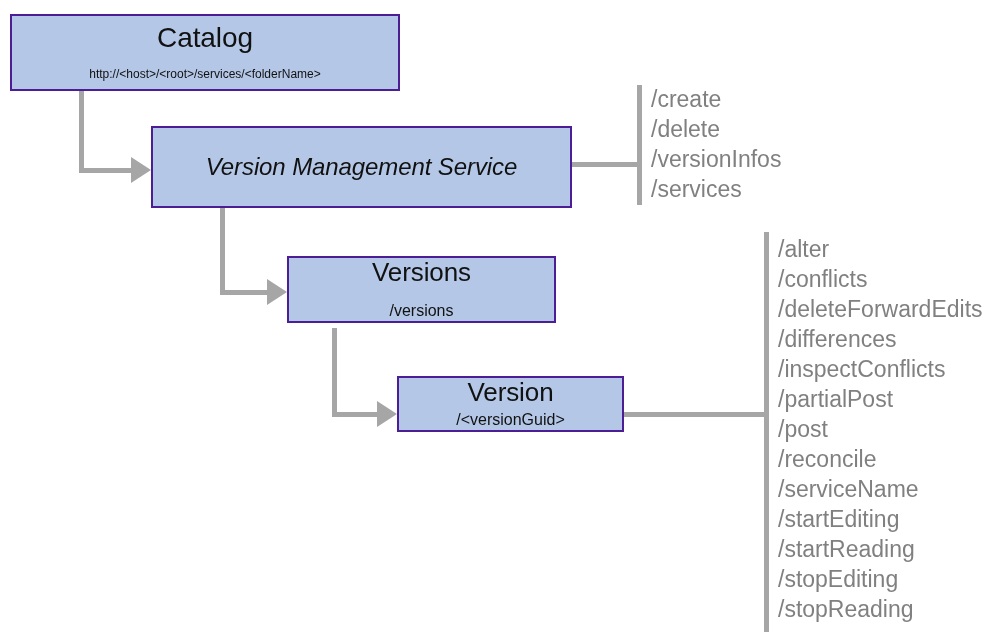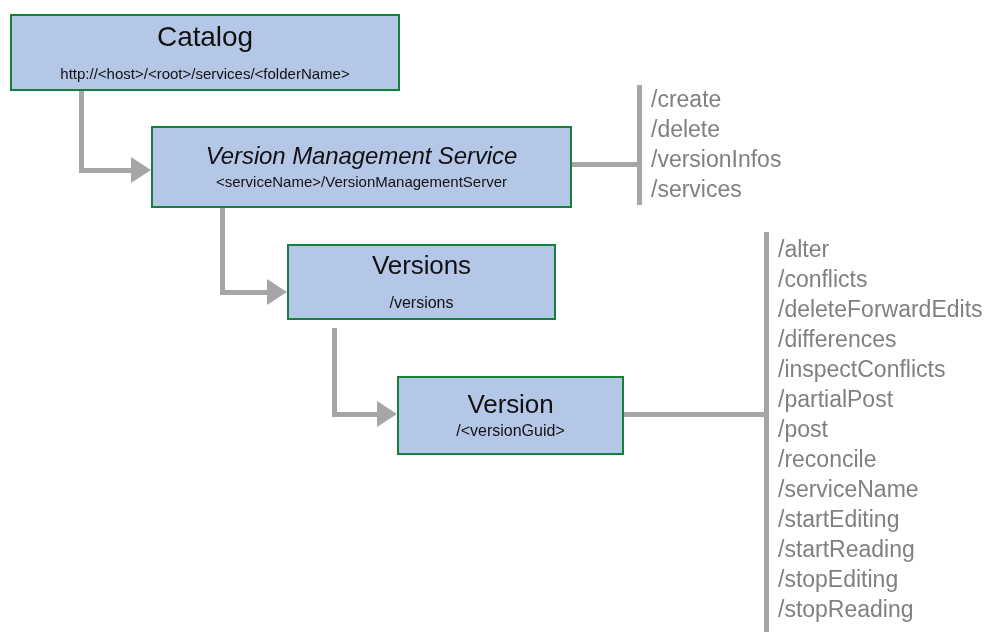--- a/index.html
+++ b/index.html
@@ -14,21 +14,21 @@
     overflow: hidden;
   }
   #canvas {
     position: relative;
     width: 995px;
     height: 640px;
   }
   .node {
     position: absolute;
     background: #b4c7e7;
-    border: 2px solid #15803d;
+    border: 2px solid #4c1d95;
     box-sizing: border-box;
     display: flex;
     flex-direction: column;
     align-items: center;
     justify-content: center;
     color: #111111;
   }
   .node .title {
     font-size: 27px;
     line-height: 1.06;
@@ -38,31 +38,31 @@
   }
   .node .subtitle {
     font-size: 15px;
     line-height: 1.2;
     margin-top: 4px;
     white-space: nowrap;
   }
   
   #node-catalog  { left: 10px;  top: 14px;  width: 390px; height: 77px; }
   #node-catalog .title { font-size: 28px; }
-  #node-catalog .subtitle { font-size: 15px; margin-top: 14px; }
+  #node-catalog .subtitle { font-size: 12px; margin-top: 14px; }
 
   #node-vms      { left: 151px; top: 126px; width: 421px; height: 82px; }
   #node-vms .title { font-size: 24px; font-style: italic; }
   #node-vms .subtitle { font-size: 15px; margin-top: 4px; }
 
-  #node-versions { left: 287px; top: 244px; width: 269px; height: 76px; }
+  #node-versions { left: 287px; top: 256px; width: 269px; height: 67px; }
   #node-versions .title { font-size: 26px; }
   #node-versions .subtitle { font-size: 16px; margin-top: 14px; }
 
-  #node-version  { left: 397px; top: 376px; width: 227px; height: 79px; }
+  #node-version  { left: 397px; top: 376px; width: 227px; height: 56px; }
   #node-version .title { font-size: 26px; }
   #node-version .subtitle { font-size: 16px; margin-top: 3px; }
 
   
   .conn {
     position: absolute;
     background: #a6a6a6;
   }
   .conn-v { width: 5px; }
   .conn-h { height: 5px; }
@@ -117,21 +117,20 @@
   <div class="conn conn-h" style="left:624px; top:412px; width:145px;"></div>
   <div class="railbar" style="left:764px; top:232px; height:400px;"></div>
 
   <div class="node" id="node-catalog">
     <div class="title">Catalog</div>
     <div class="subtitle">http://&lt;host&gt;/&lt;root&gt;/services/&lt;folderName&gt;</div>
   </div>
 
   <div class="node" id="node-vms">
     <div class="title">Version Management Service</div>
-    <div class="subtitle">&lt;serviceName&gt;/VersionManagementServer</div>
   </div>
 
   <div class="node" id="node-versions">
     <div class="title">Versions</div>
     <div class="subtitle">/versions</div>
   </div>
 
   <div class="node" id="node-version">
     <div class="title">Version</div>
     <div class="subtitle">/&lt;versionGuid&gt;</div>

